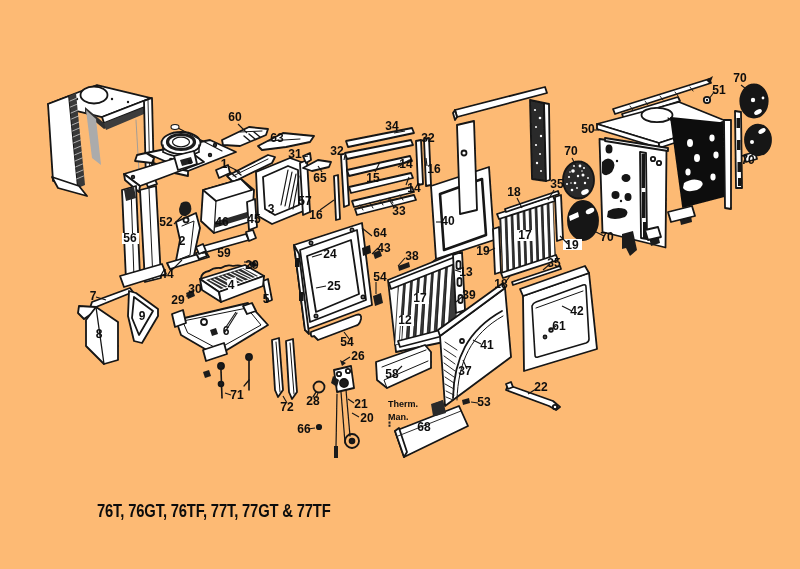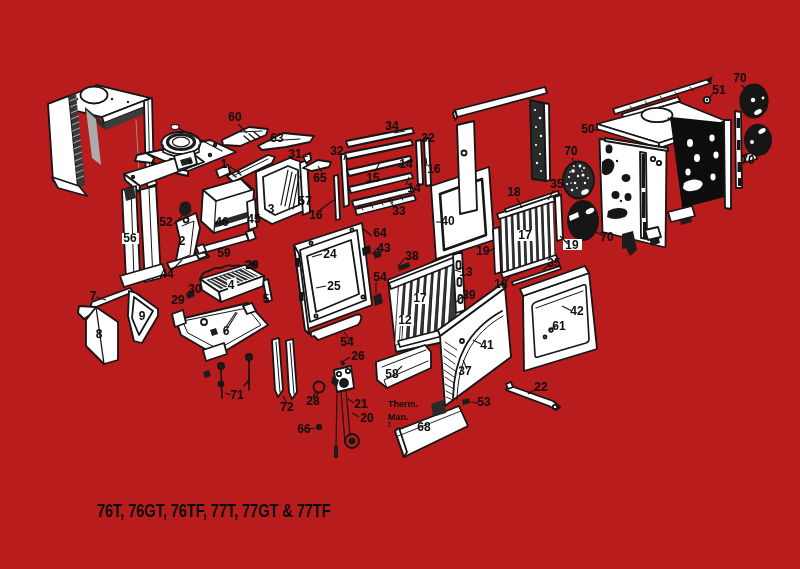--- a/index.html
+++ b/index.html
@@ -1,16 +1,16 @@
 <!DOCTYPE html>
 <html><head>
 <meta charset="utf-8">
 <style>
   html,body{margin:0;padding:0;background:#fff;}
-  .page{position:relative;width:800px;height:569px;background:#b91c1c;overflow:hidden;
+  .page{position:relative;width:800px;height:569px;background:#fdba74;overflow:hidden;
         font-family:"Liberation Sans", sans-serif;}
   svg{position:absolute;left:0;top:0;}
   .cap{position:absolute;left:97px;top:501px;font-weight:bold;font-size:17.5px;color:#0c0c0c;
        white-space:nowrap;letter-spacing:-0.2px;transform:scaleX(0.845);transform-origin:0 0;filter:blur(0.3px);}
 </style>
 </head>
 <body>
 <div class="page">
 <svg width="800" height="569" viewBox="0 0 800 569">
 <filter id="scanblur" x="-2%" y="-2%" width="104%" height="104%">

